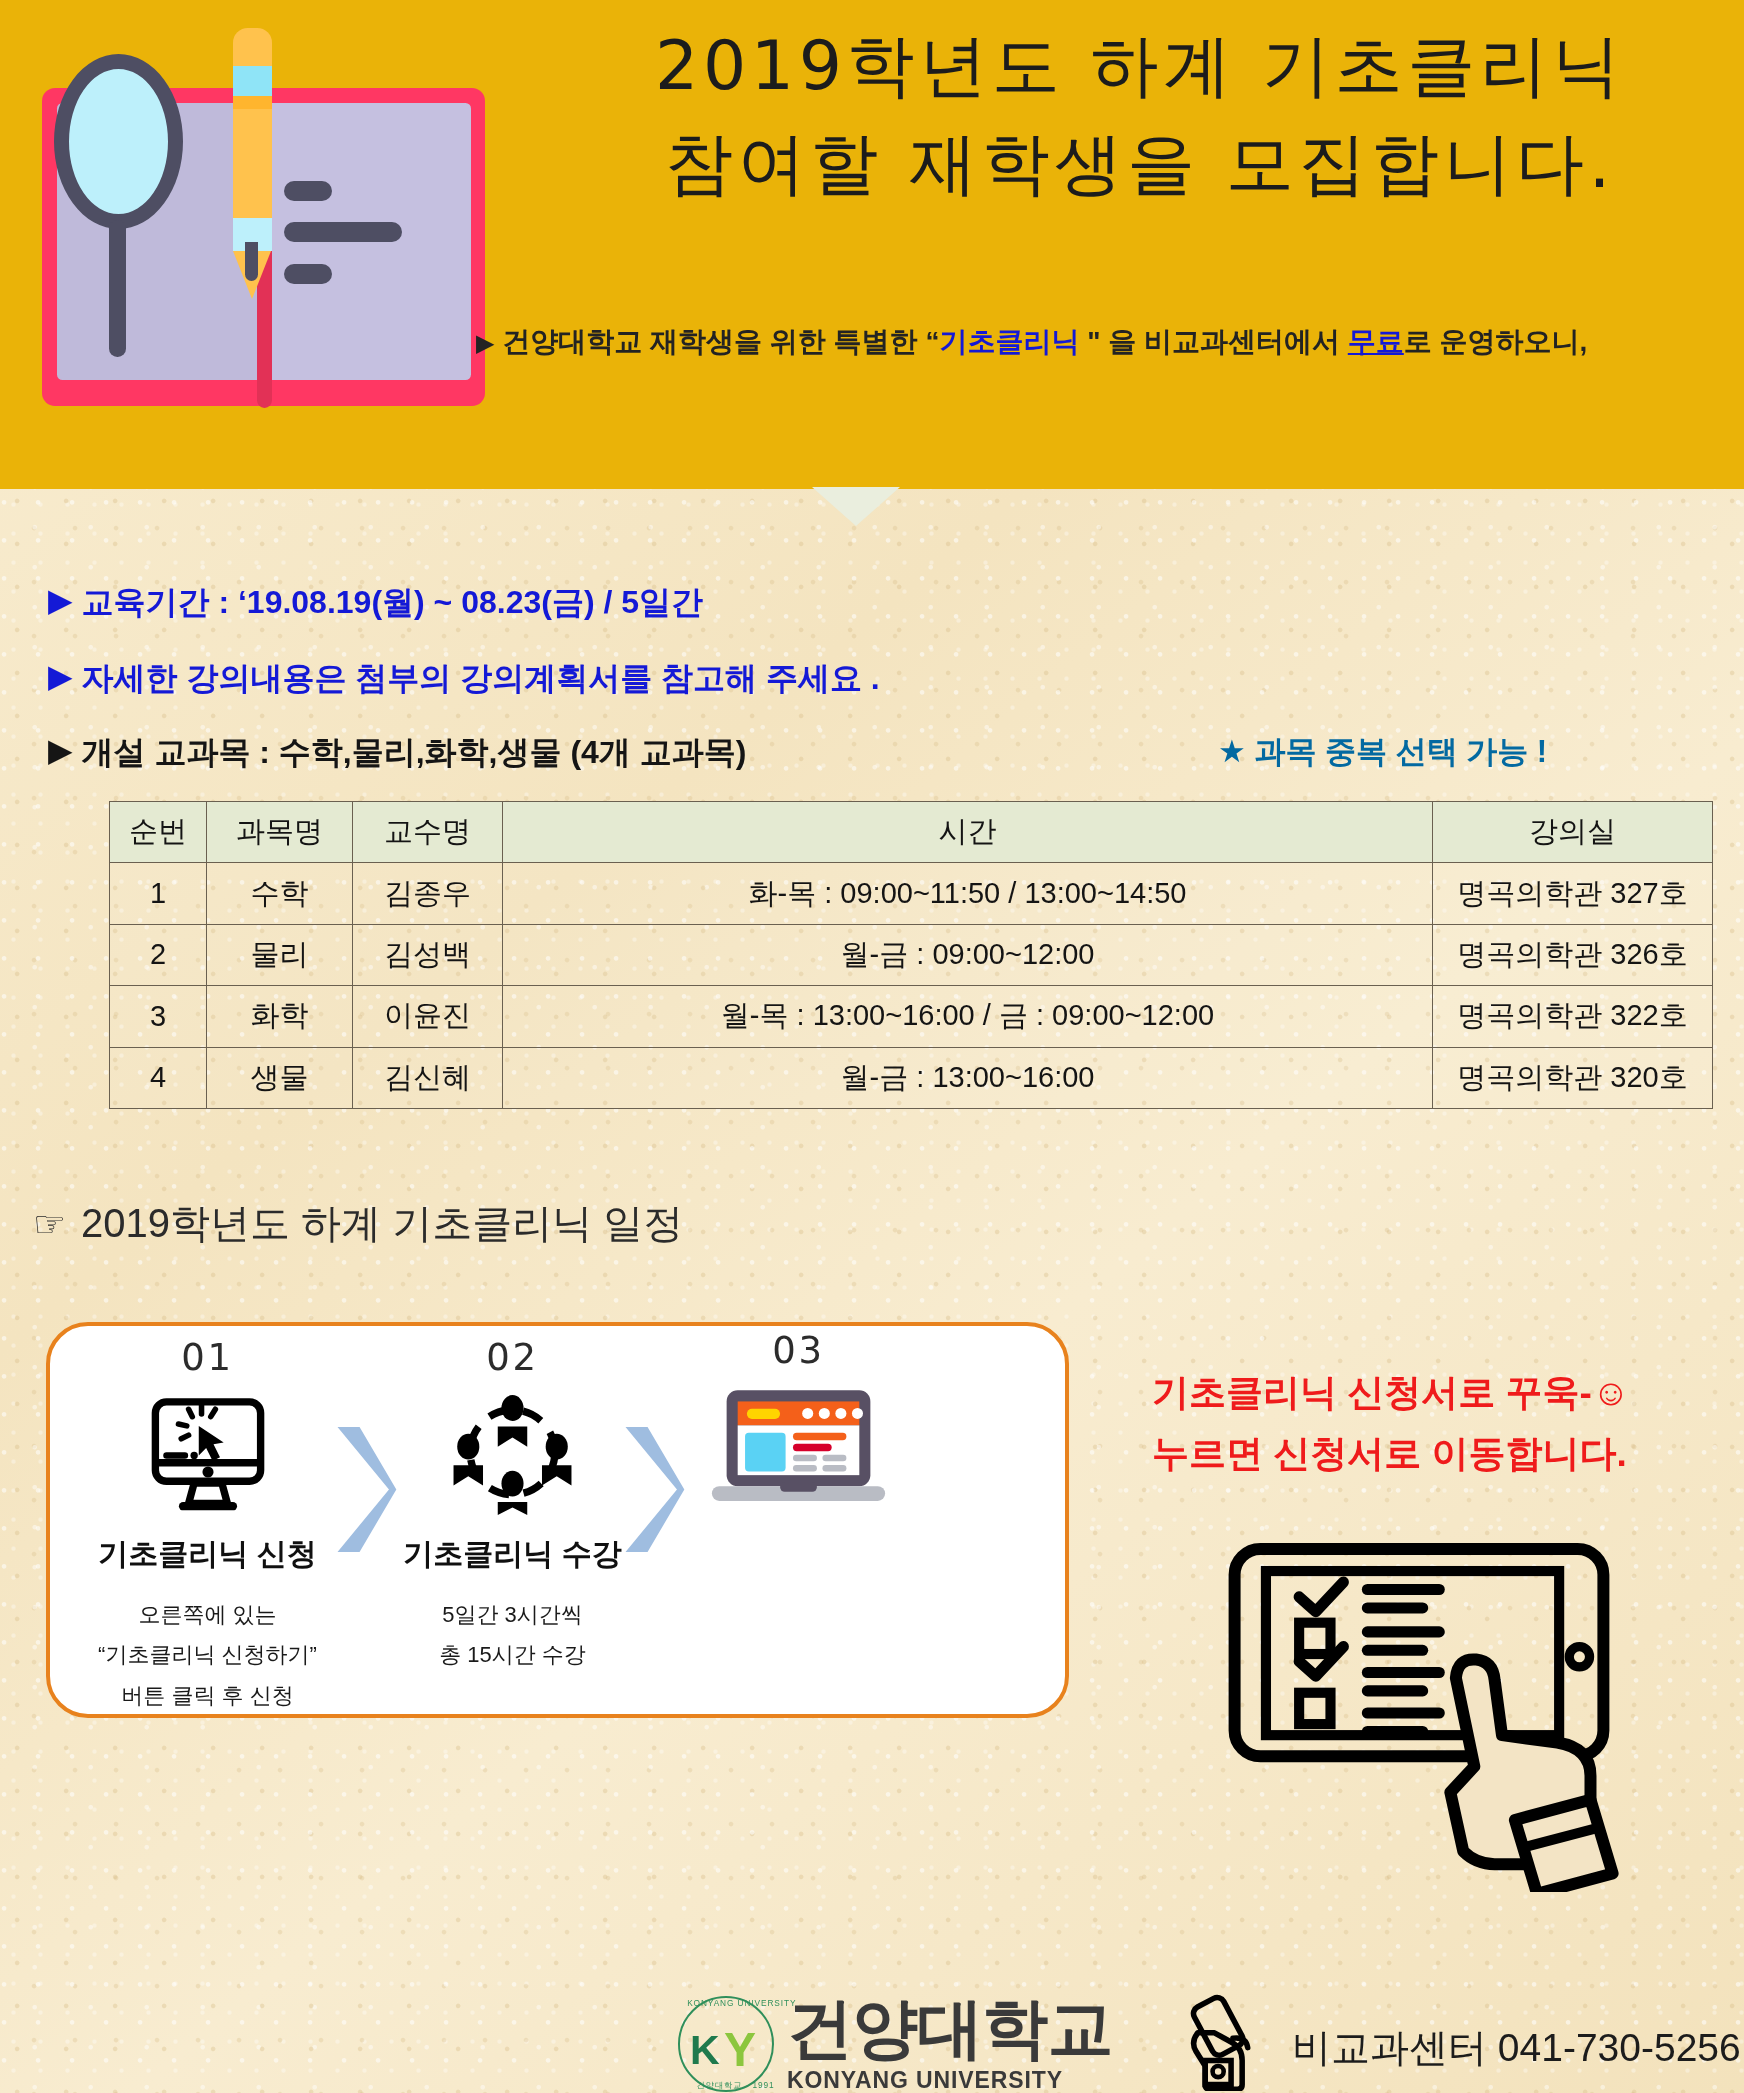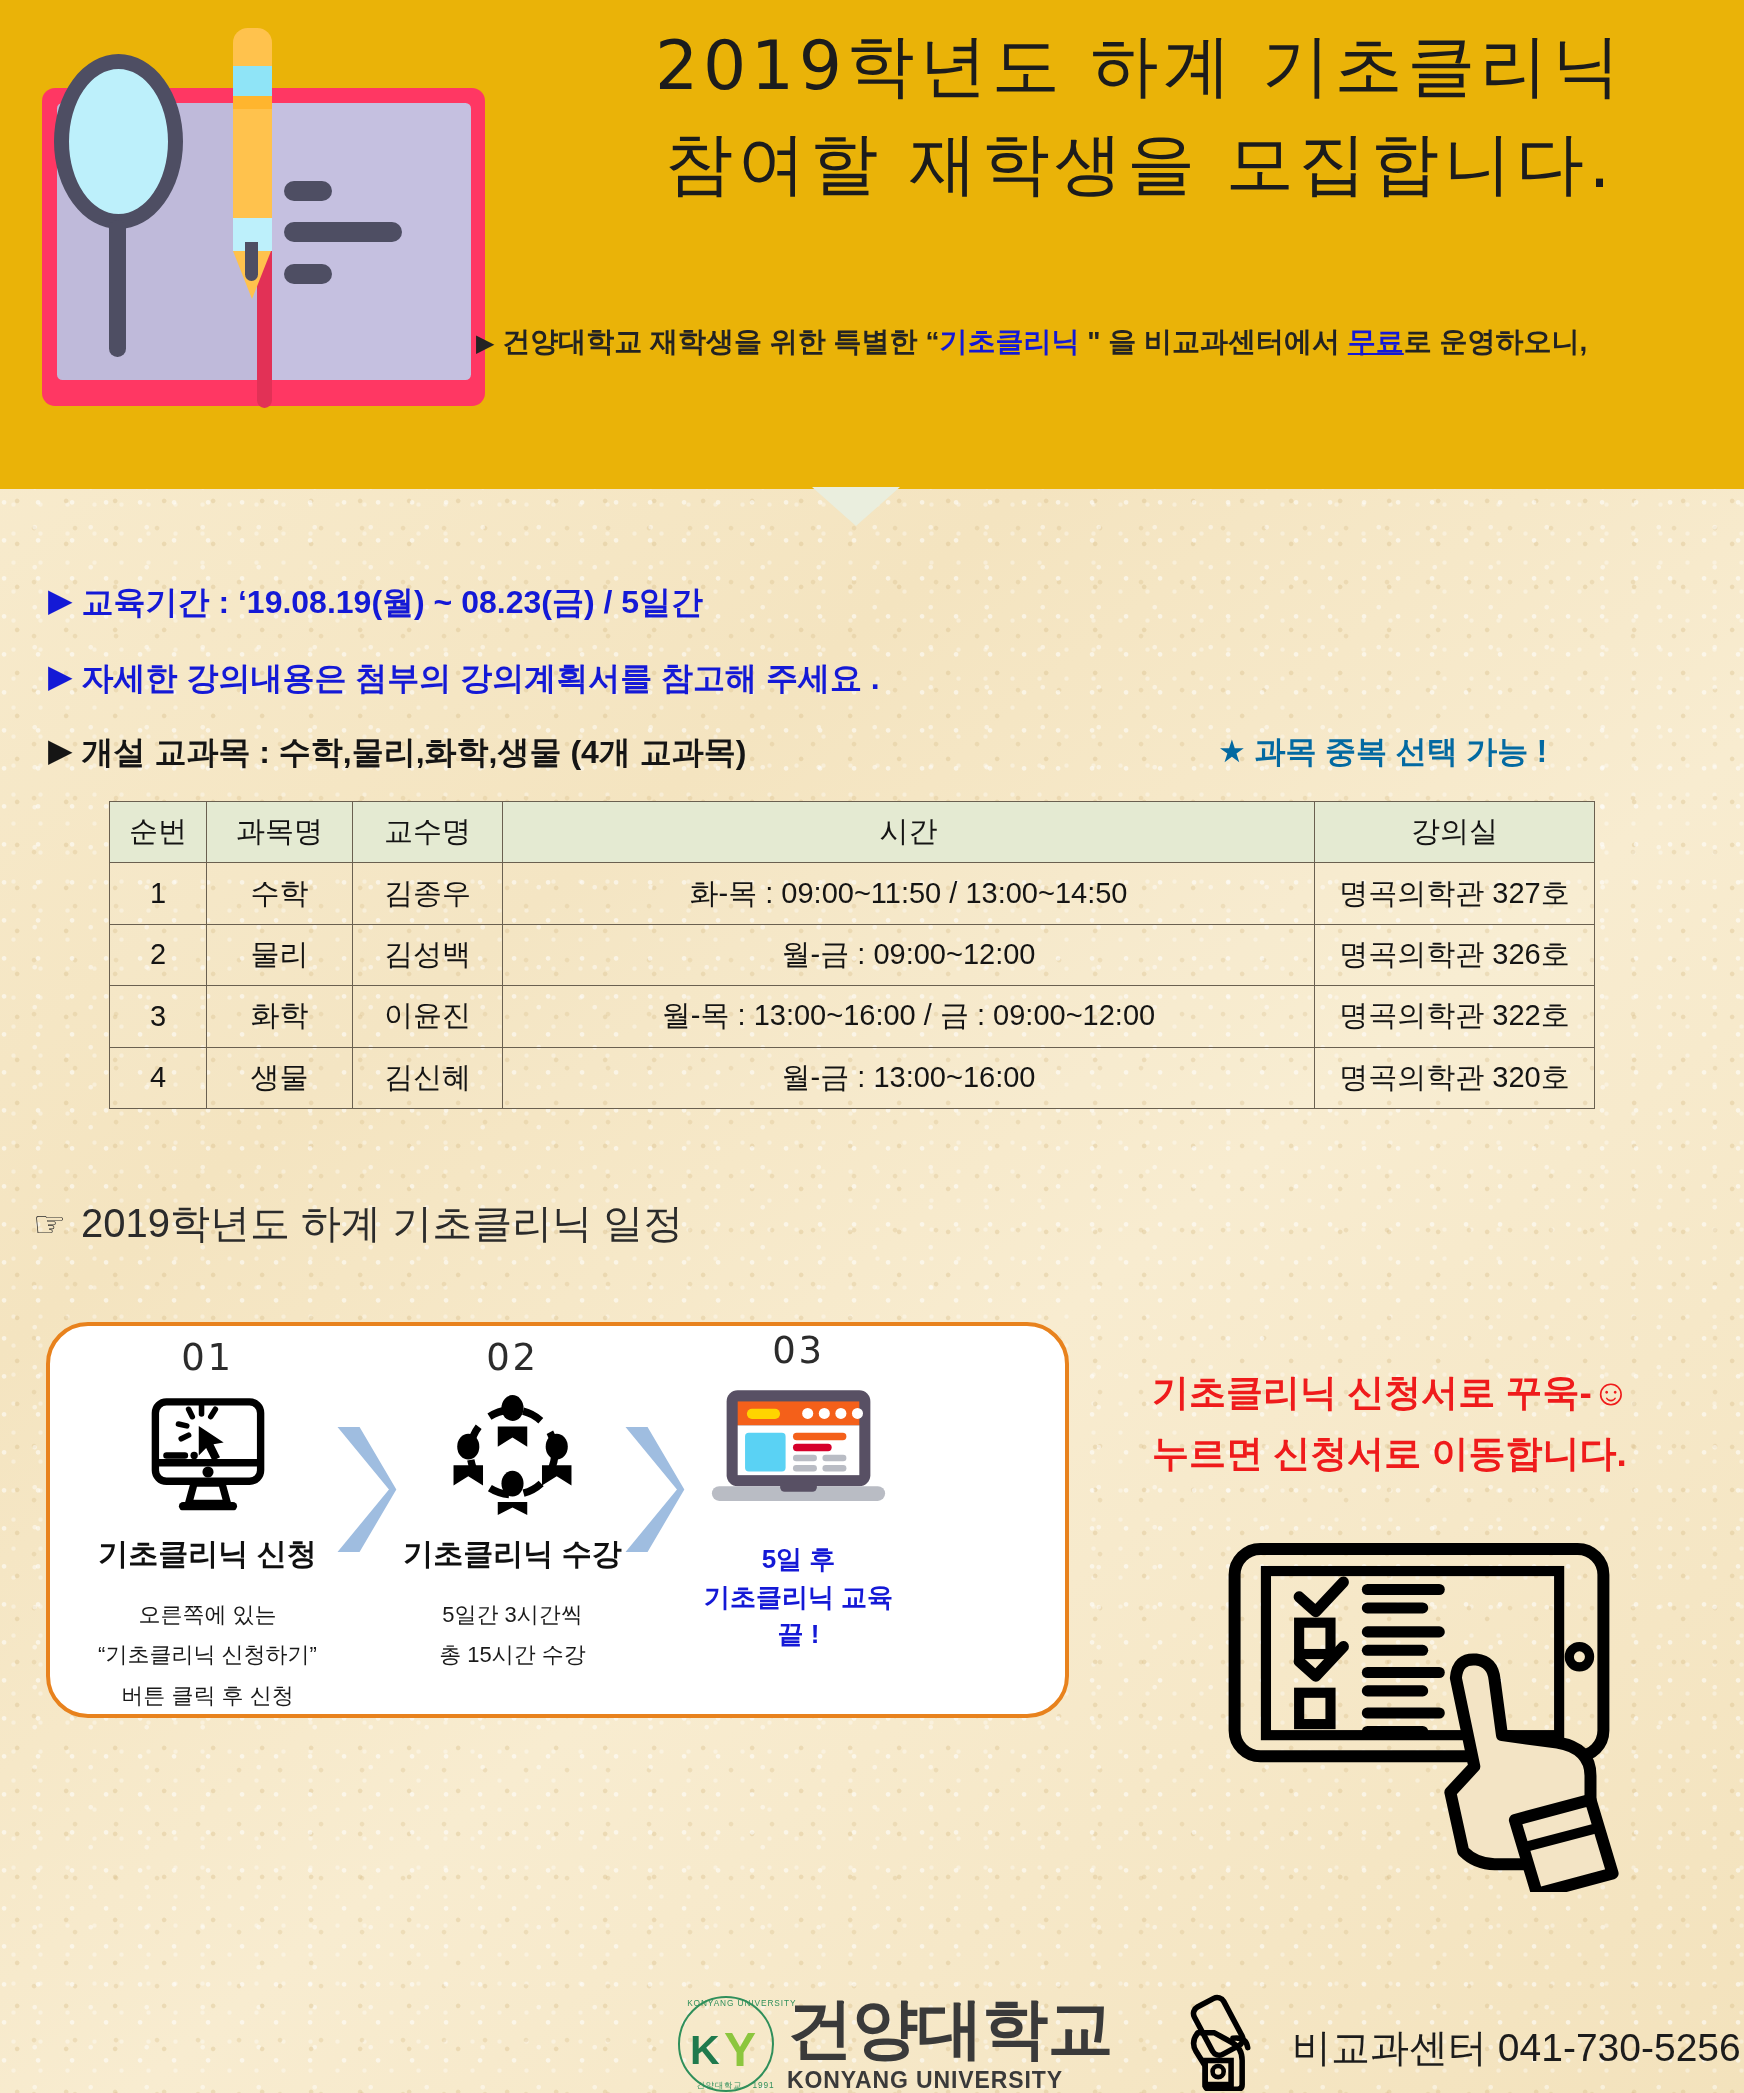--- a/index.html
+++ b/index.html
@@ -78,21 +78,21 @@
   }
   #b1{left:48px;top:581px;}
   #b2{left:48px;top:657px;}
   #b3{left:48px;top:731px;color:#151515;}
   #star-note{
     position:absolute;left:1218px;top:731px;font-size:31px;font-weight:bold;color:#0369a1;white-space:nowrap;
   }
   .tri{display:inline-block;transform:translateY(-1.8px);}
   
   #tbl{
-    position:absolute;left:109px;top:801px;width:1486px;
+    position:absolute;left:109px;top:801px;width:1604px;
     border-collapse:collapse;
     font-size:29px;color:#141414;
     background:transparent;
   }
   #tbl td,#tbl th{
     border:1.8px solid #6a6050;
     text-align:center;
     padding:9.2px 5.5px;
     font-weight:normal;
     height:42px;
@@ -330,25 +330,20 @@
       <rect x="94" y="66" width="42" height="8" rx="4" fill="#d6002b"></rect>
       <rect x="94" y="78" width="26" height="7" rx="3.5" fill="#b9bcc4"></rect>
       <rect x="126" y="78" width="26" height="7" rx="3.5" fill="#b9bcc4"></rect>
       <rect x="94" y="89" width="26" height="7" rx="3.5" fill="#b9bcc4"></rect>
       <rect x="126" y="89" width="26" height="7" rx="3.5" fill="#b9bcc4"></rect>
       <rect x="6" y="112" width="188" height="16" rx="8" fill="#b9bcc4"></rect>
       <rect x="80" y="108" width="40" height="10" rx="5" fill="#585064"></rect>
     </svg>
   </div>
   <div class="step-title"></div>
-  <div class="step-desc blue">
-    <div>5일 후</div>
-    <div>기초클리닉 교육</div>
-    <div>끝 !</div>
-  </div>
 </div>
 
 <div id="cta">
   <div>기초클리닉 신청서로 꾸욱-☺</div>
   <div>누르면 신청서로 이동합니다.</div>
 </div>
 
 <div id="hand-illus">
   <svg width="461" height="369" viewBox="0 0 500 400">
     <rect x="18" y="28" width="400" height="225" rx="28" fill="none" stroke="#000" stroke-width="13"></rect>

